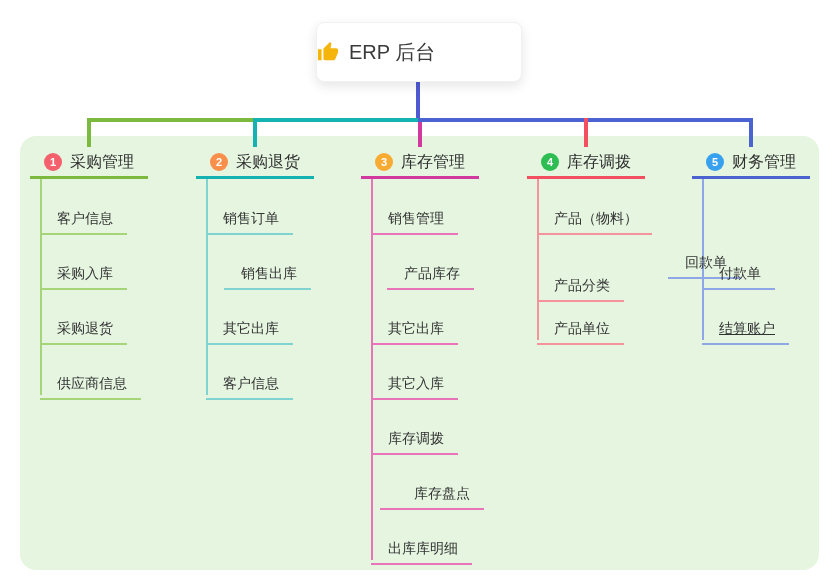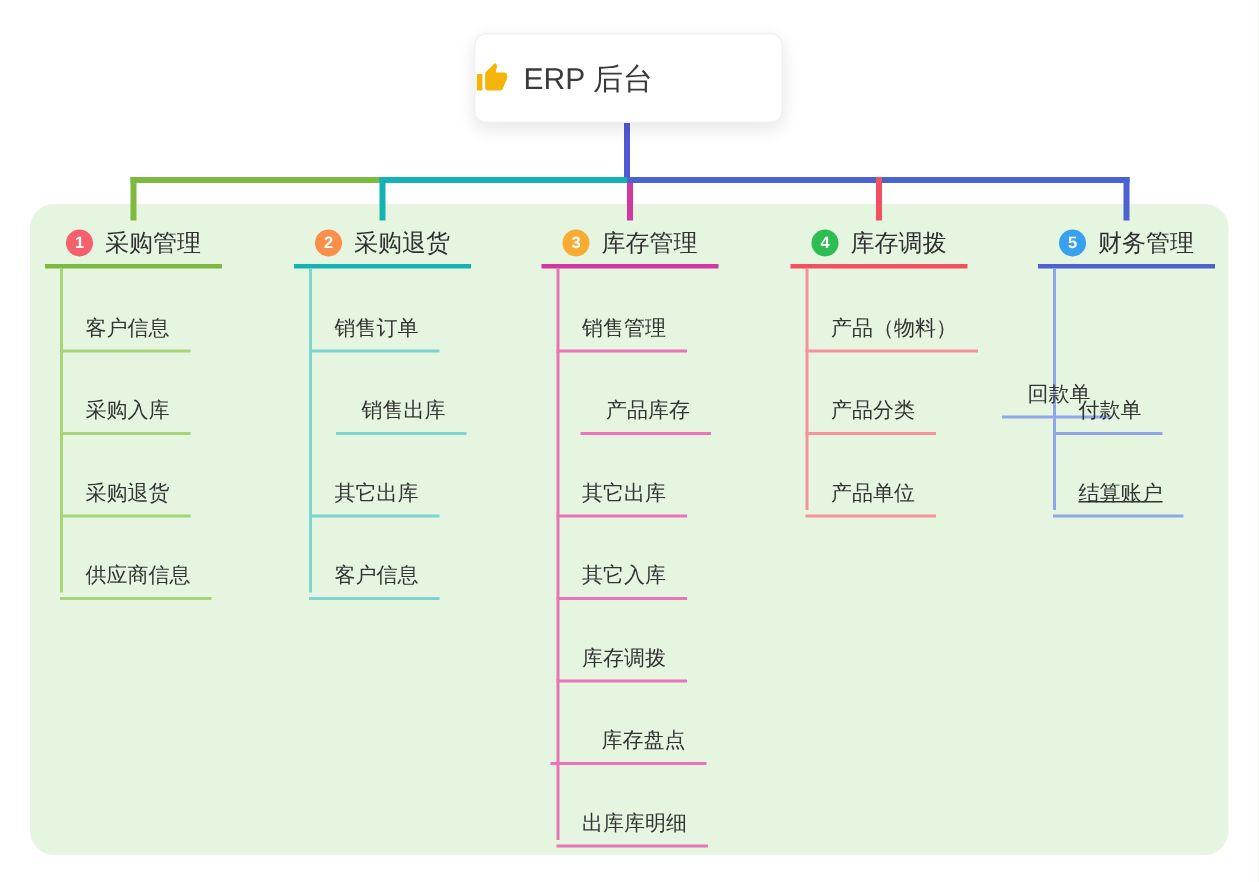--- a/index.html
+++ b/index.html
@@ -96,30 +96,30 @@
         <div class="badge" style="background: rgb(248, 171, 51);">3</div>
         <span>库存管理</span>
       </div>
       <div class="branch-underline" style="left: 361px; background: rgb(209, 57, 159);"></div>
       <div class="trunk" style="left: 371px; top: 179px; height: 381px; background: rgb(234, 116, 186);"></div>
       <div class="child" style="left: 371px; top: 202px; border-bottom: 2px solid rgb(234, 116, 186);">销售管理</div>
       <div class="child" style="left: 371px; top: 257px; border-bottom: 2px solid rgb(234, 116, 186); margin-left: 16px;">产品库存</div>
       <div class="child" style="left: 371px; top: 312px; border-bottom: 2px solid rgb(234, 116, 186);">其它出库</div>
       <div class="child" style="left: 371px; top: 367px; border-bottom: 2px solid rgb(234, 116, 186);">其它入库</div>
       <div class="child" style="left: 371px; top: 422px; border-bottom: 2px solid rgb(234, 116, 186);">库存调拨</div>
-      <div class="child" style="left: 367px; top: 477px; border-bottom: 2px solid rgb(234, 116, 186); padding-left: 34px;">库存盘点</div>
+      <div class="child" style="left: 380px; top: 477px; border-bottom: 2px solid rgb(234, 116, 186); padding-left: 34px;">库存盘点</div>
       <div class="child" style="left: 371px; top: 532px; border-bottom: 2px solid rgb(234, 116, 186);">出库库明细</div>
       <div class="branch-title" style="left: 527px;">
         <div class="badge" style="background: rgb(46, 189, 82);">4</div>
         <span>库存调拨</span>
       </div>
       <div class="branch-underline" style="left: 527px; background: rgb(242, 80, 96);"></div>
       <div class="trunk" style="left: 537px; top: 179px; height: 161px; background: rgb(246, 146, 156);"></div>
       <div class="child" style="left: 537px; top: 202px; border-bottom: 2px solid rgb(246, 146, 156);">产品（物料）</div>
-      <div class="child" style="left: 537px; top: 257px; border-bottom: 2px solid rgb(246, 146, 156);">产品分类</div>
+      <div class="child" style="left: 537px; top: 269px; border-bottom: 2px solid rgb(246, 146, 156);">产品分类</div>
       <div class="child" style="left: 537px; top: 312px; border-bottom: 2px solid rgb(246, 146, 156);">产品单位</div>
       <div class="branch-title" style="left: 692px;">
         <div class="badge" style="background: rgb(56, 161, 239);">5</div>
         <span>财务管理</span>
       </div>
       <div class="branch-underline" style="left: 692px; background: rgb(74, 99, 208);"></div>
       <div class="trunk" style="left: 702px; top: 179px; height: 161px; background: rgb(144, 167, 231);"></div>
       <div class="child" style="left: 668px; top: 202px; border-bottom: 2px solid rgb(144, 167, 231); margin-top: 44px;">回款单</div>
       <div class="child" style="left: 702px; top: 257px; border-bottom: 2px solid rgb(144, 167, 231);">付款单</div>
       <div class="child" style="left: 702px; top: 312px; border-bottom: 2px solid rgb(144, 167, 231); text-decoration: underline;">结算账户</div>

